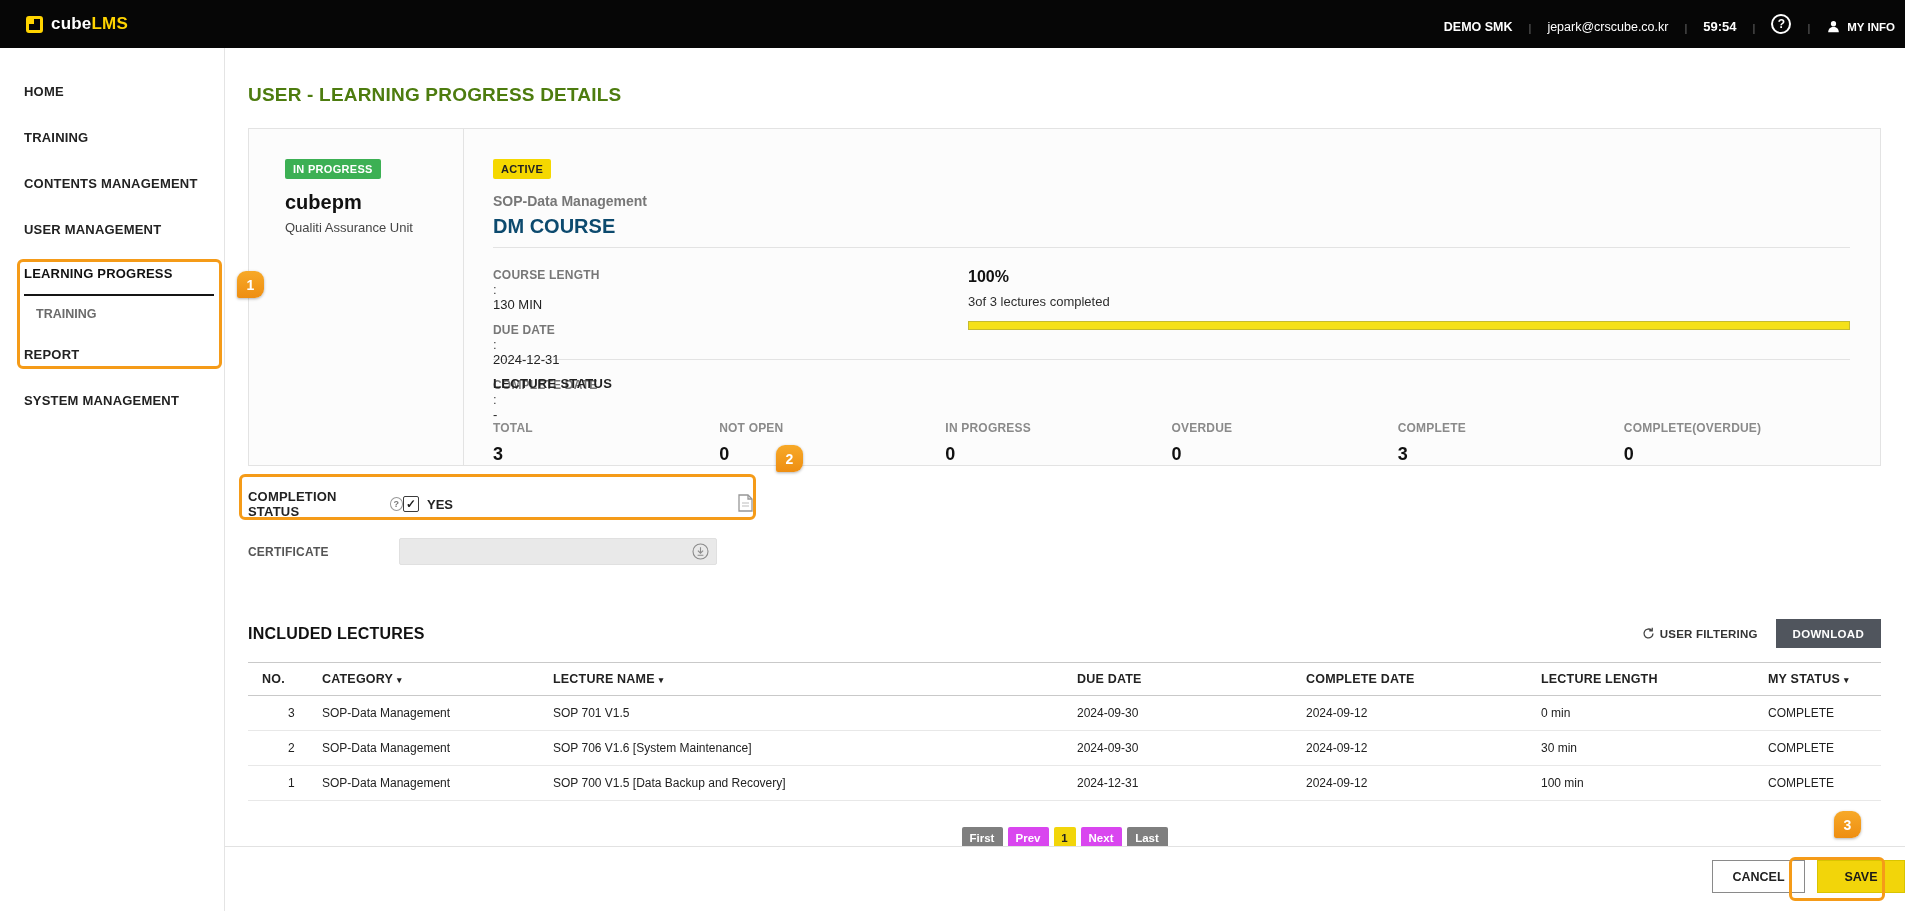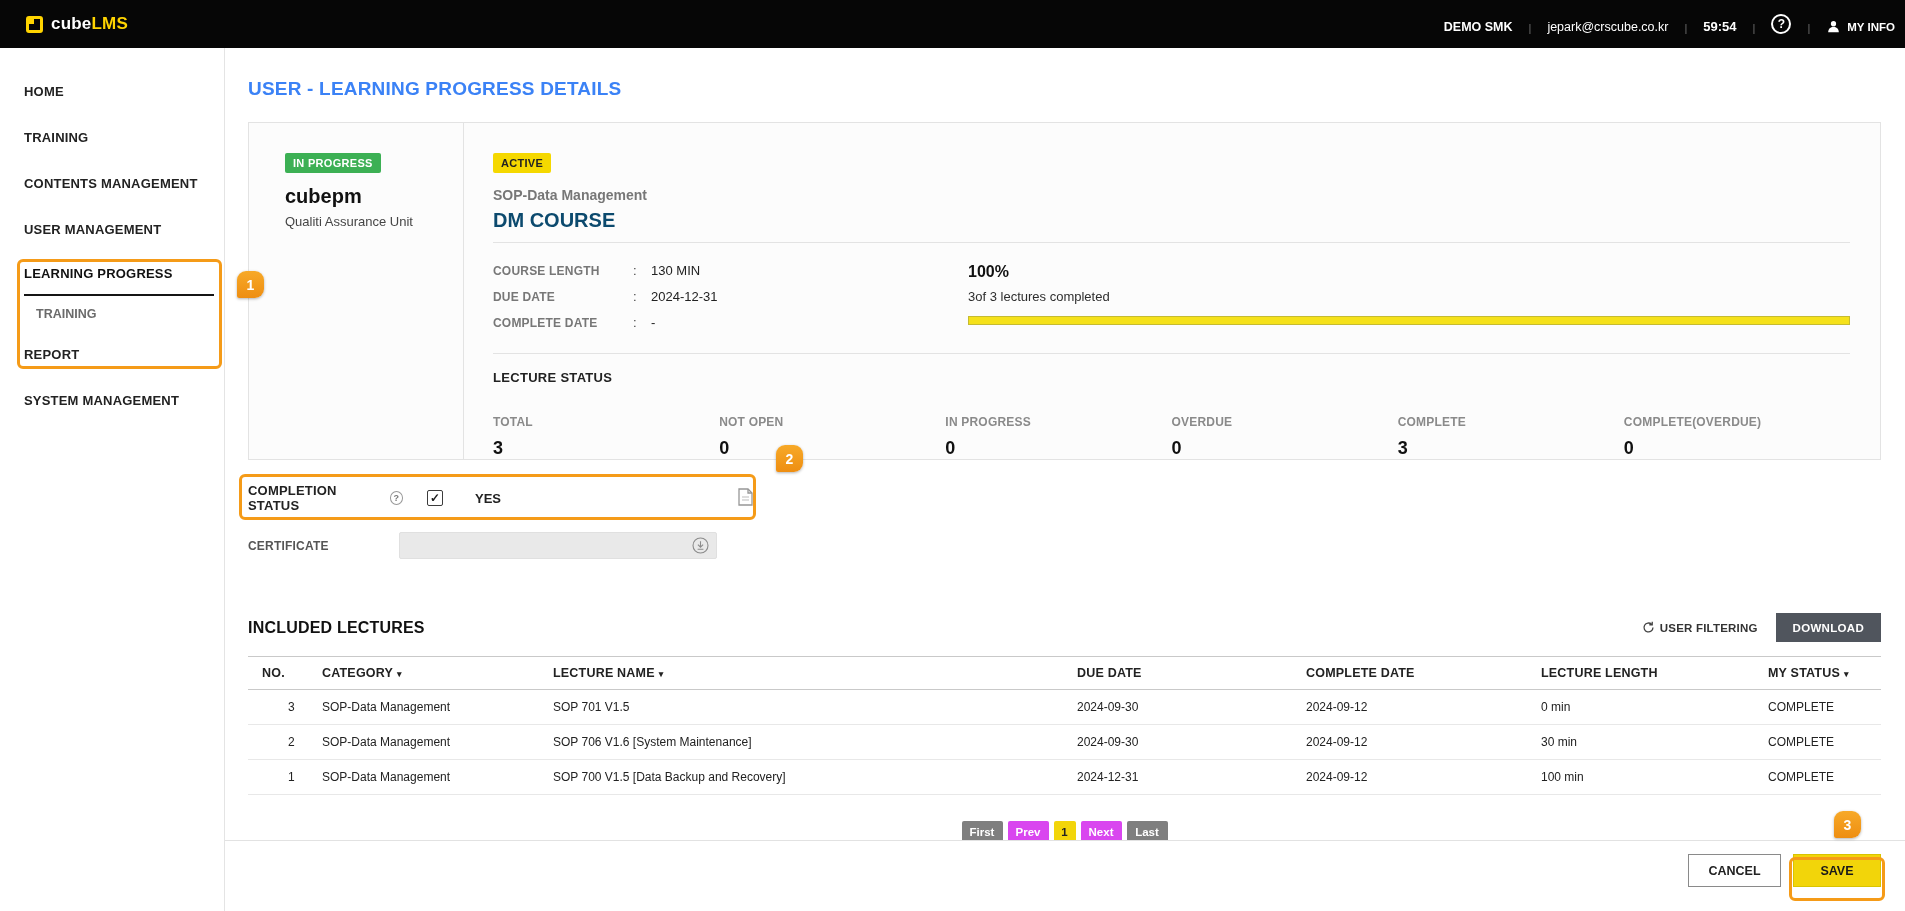--- a/index.html
+++ b/index.html
@@ -51,21 +51,21 @@
     height:35px; display:flex; align-items:center; padding-left:36px;
     font-size:12.5px; font-weight:bold; color:#6b6b6b; cursor:pointer;
   }
   .nav-sub-item.active { color:#000; }
 
   
   .main {
     position:absolute; top:48px; left:225px; right:0; bottom:0;
     padding:30px 24px 0 23px; background:#fff;
   }
-  .page-title { font-size:19px; font-weight:bold; color:#3b82f6; letter-spacing:.2px; margin-bottom:22px; }
+  .page-title { font-size:19px; font-weight:bold; color:#4d7c0f; letter-spacing:.2px; margin-bottom:22px;margin-top:6px; }
 
   
   .course-card {
     border:1px solid #e3e3e3; background:#fcfcfc; display:flex; height:338px;
   }
   .card-left { width:215px; border-right:1px solid #e3e3e3; padding:30px 0 0 36px; }
   .badge {
     display:inline-block; font-size:11px; font-weight:bold; letter-spacing:.3px;
     padding:4px 8px; border-radius:2px;
   }
@@ -74,39 +74,39 @@
   .user-name { font-size:20px; font-weight:bold; color:#111; margin-top:12px; }
   .user-unit { font-size:13px; color:#454545; margin-top:6px; }
 
   .card-right { flex:1; display:flex; flex-direction:column; padding:0 30px 0 29px; }
   .course-head { height:121px; border-bottom:1px solid #e3e3e3; padding-top:30px; }
   .course-cat { font-size:14px; font-weight:bold; color:#777; margin-top:14px; }
   .course-name { font-size:20px; font-weight:bold; color:#0c4a6e; margin-top:6px; }
 
   .course-meta { height:112px; border-bottom:1px solid #e3e3e3; display:flex; padding-top:20px; }
   .meta-left { width:475px; }
-  .meta-row { display:flex; align-items:baseline; margin-bottom:11px; }
+  .meta-row { display:flex; align-items:baseline; margin-bottom:11px;flex-direction:column; }
   .meta-label { width:140px; font-size:12px; font-weight:bold; color:#777; letter-spacing:.2px; }
   .meta-colon { width:18px; font-size:13px; color:#444; }
   .meta-value { font-size:13px; color:#222; }
   .meta-right { flex:1; }
   .progress-percent { font-size:16px; font-weight:bold; color:#111; }
   .progress-caption { font-size:13px; color:#2e2e2e; margin-top:8px; }
   .progress-track { margin-top:12px; height:9px; border:1px solid #c5bb31; background:#fff; position:relative; }
   .progress-fill { position:absolute; left:0; top:0; bottom:0; background:#f5e11a; }
 
   .lecture-status { padding-top:16px; }
   .ls-title { font-size:13px; font-weight:bold; color:#222; letter-spacing:.3px; }
   .ls-grid { display:flex; margin-top:30px; }
   .ls-col { flex:1; }
   .ls-label { font-size:12px; font-weight:bold; color:#8a8a8a; letter-spacing:.2px; }
   .ls-value { font-size:18px; font-weight:bold; color:#111; margin-top:9px; }
 
   
-  .completion-row { margin-top:24px; height:28px; display:flex; align-items:center; position:relative;gap:24px; }
+  .completion-row { margin-top:24px; height:28px; display:flex; align-items:center; position:relative; }
   .completion-label-wrap { width:155px; display:flex; align-items:center; gap:5px; }
   .completion-label { font-size:13px; font-weight:bold; color:#222; letter-spacing:.2px; }
   .info-icon {
     width:14px; height:14px; border:1px solid #999; border-radius:50%;
     display:inline-flex; align-items:center; justify-content:center;
     font-size:9px; font-weight:bold; color:#777; cursor:pointer;
   }
   .checkbox {
     width:16px; height:16px; border:1.5px solid #3c3c3c; border-radius:2px;
     display:inline-flex; align-items:center; justify-content:center;
@@ -153,23 +153,23 @@
     height:22px; min-width:41px; padding:0 8px; border:none; border-radius:2px;
     font-size:11.5px; font-weight:bold; color:#fff; cursor:pointer; font-family:inherit;
     display:flex; align-items:center; justify-content:center;
   }
   .pg-dark { background:#7f7f7f; }
   .pg-light { background:#d946ef; }
   .pg-current { background:#f2d50a; color:#222; min-width:22px; padding:0; }
 
   
   .footer {
-    position:absolute; left:225px; right:0; bottom:11px; height:60px;
+    position:absolute; left:225px; right:0; bottom:5px; height:60px;
     background:#fff; border-top:1px solid #e2e2e2;
-    display:flex; align-items:center; justify-content:flex-end; gap:12px; padding-right:24px;
+    display:flex; align-items:center; justify-content:flex-end; gap:12px; 
   }
   .cancel-btn {
     width:93px; height:33px; background:#fff; border:1px solid #8a8a8a;
     font-size:12.5px; font-weight:bold; color:#222; cursor:pointer; font-family:inherit;
   }
   .save-btn {
     width:88px; height:33px; background:#f2d50a; border:1px solid #d9c400;
     font-size:12.5px; font-weight:bold; color:#1a1a1a; cursor:pointer; font-family:inherit;
   }
 

